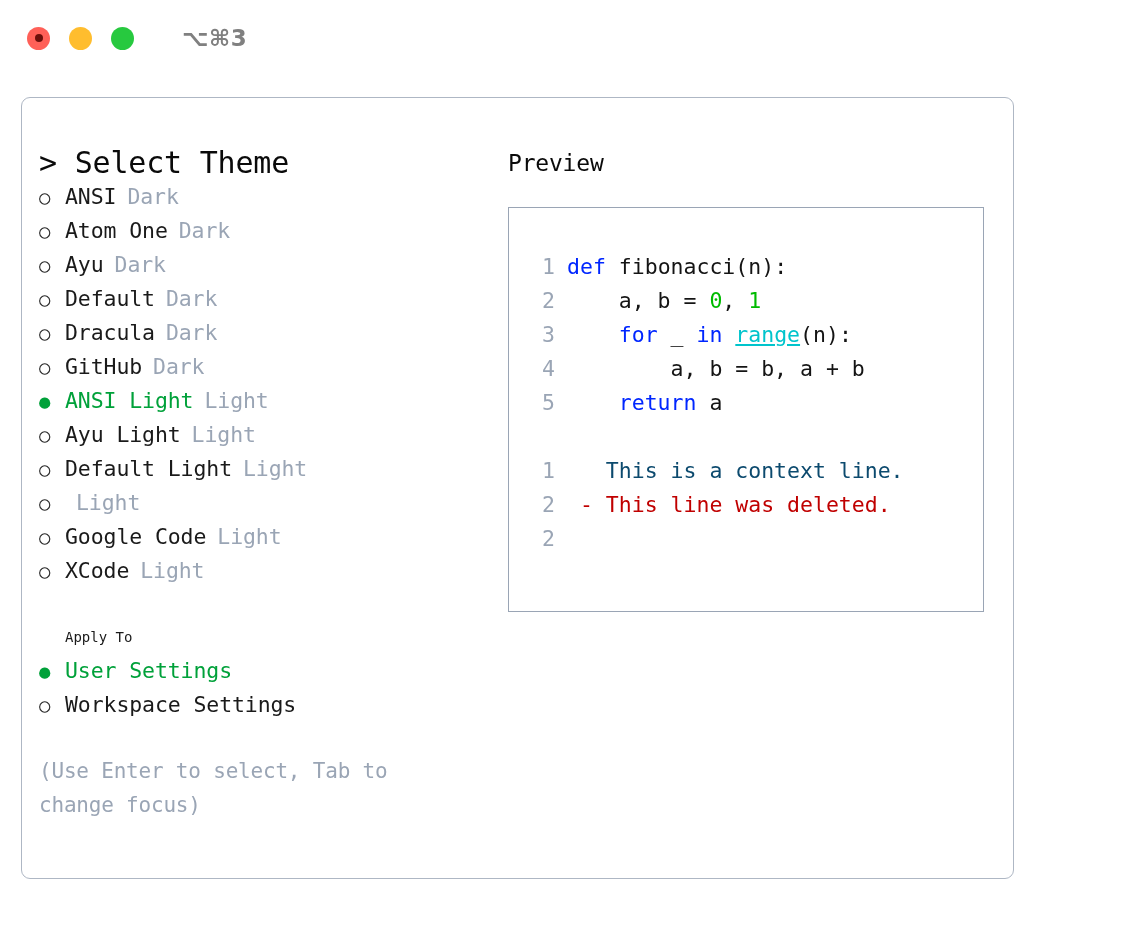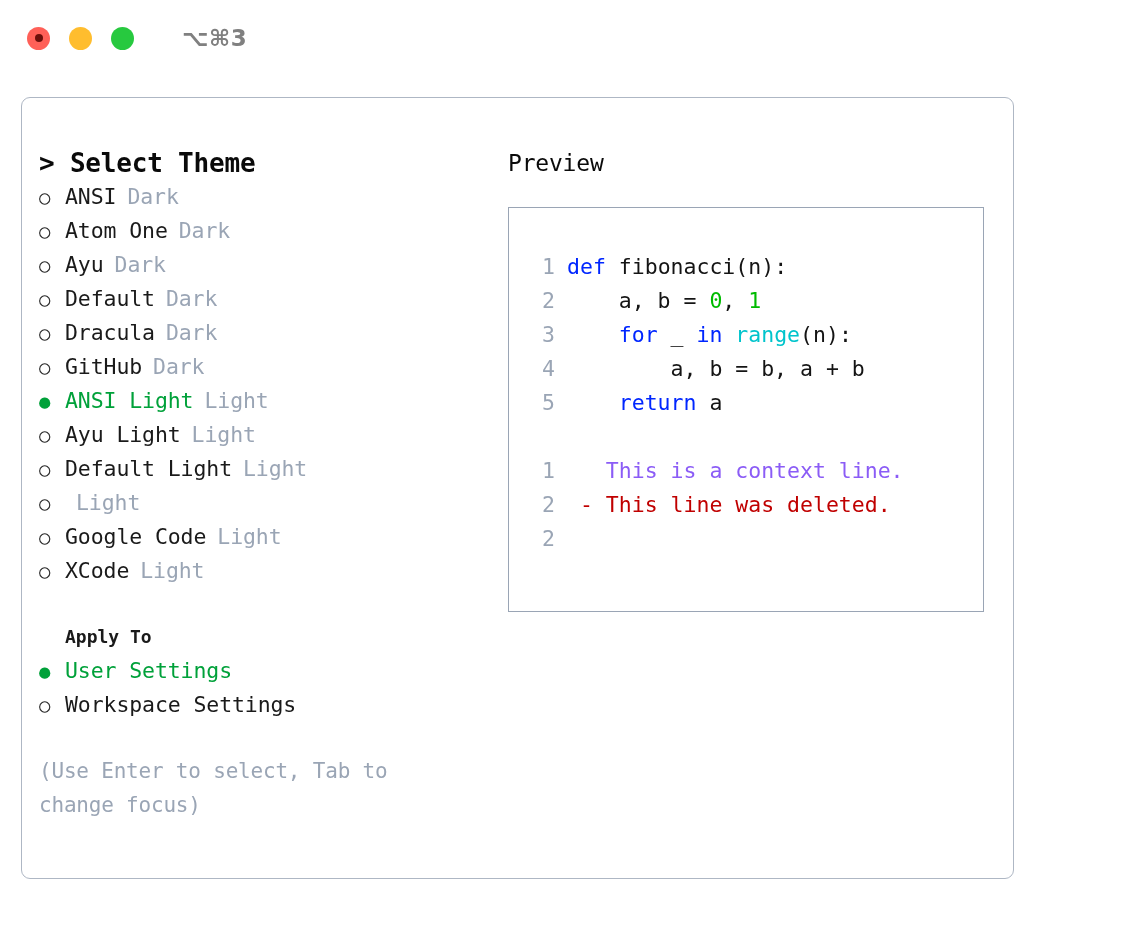--- a/index.html
+++ b/index.html
@@ -86,22 +86,22 @@
     display: flex;
   }
 
   
   .col-left {
     width: 480px;
     padding: 48px 0 0 17px;
   }
 
   .heading {
-    font-size: 26px;
-    font-weight: 700;
+    font-size: 30px;
+    font-weight: 400;
     color: #0a0a0a;
     letter-spacing: -0.2px;
     line-height: 34px;
     white-space: pre;
   }
 
   .opt-list { margin: 0; padding: 0; }
 
   .opt-row {
     display: flex;
@@ -126,22 +126,22 @@
   .opt-row.selected .opt-label { color: #00a13a; }
   .opt-tag {
     color: #9aa5b5;
     margin-left: 11px;
     letter-spacing: -0.1px;
   }
 
   .section-gap { height: 32px; }
 
   .subheading {
-    font-size: 18px;
-    font-weight: 700;
+    font-size: 14px;
+    font-weight: 400;
     color: #1a1a1a;
     line-height: 34px;
     padding-left: 26px;
     white-space: pre;
   }
 
   .hint {
     margin-top: 32px;
     font-size: 21px;
     line-height: 34px;
@@ -182,27 +182,27 @@
   .lnum {
     width: 28px;
     flex: 0 0 28px;
     text-align: right;
     color: #9aa5b5;
     margin-right: 12px;
   }
   .code-text { white-space: pre; }
 
   .tok-kw   { color: #0026ff; }
-  .tok-fn   { color: #00c4cc; }
+  .tok-fn   { color: #00c4cc; text-decoration: underline; }
   .tok-num  { color: #00bb00; }
   .tok-txt  { color: #141414; }
 
   .blank-line { height: 34px; }
 
-  .diff-ctx  { color: #8b5cf6; }
+  .diff-ctx  { color: #0c4a6e; }
   .diff-del  { color: #c00000; }
   .diff-add  { color: #00b000; }
 </style>
 </head>
 <body>
 
 <div class="window">
 
   <div class="titlebar">
     <div class="traffic-lights">

